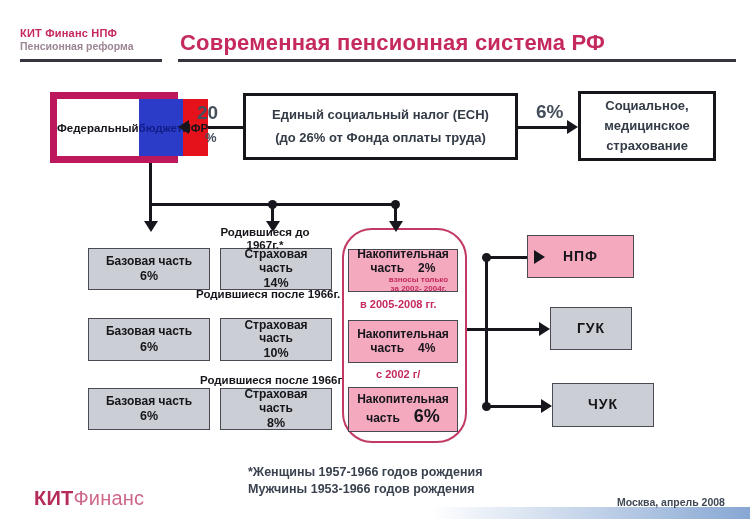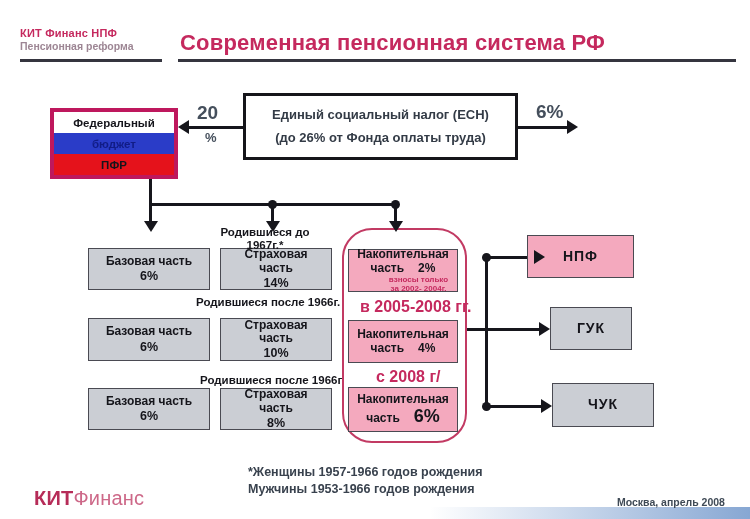--- a/index.html
+++ b/index.html
@@ -22,39 +22,39 @@
   }
   .pinkbox{background:var(--pink-fill,#f4a9be);}
   .bx-title{display:block;}
   .bx-title.wrap{width:80px;}
   .bx-value{display:block;font-size:12.5px;margin-top:1px;}
   .funded-row{display:flex;align-items:baseline;justify-content:center;gap:14px;width:100%;}
   .funded-note{font-size:8px;line-height:9px;color:var(--accent,#c5295e);font-weight:bold;padding-left:31px;}
   .big-val{font-size:18px;}
   .mgrbox{font-size:14px;letter-spacing:1px;}
   
-  .flag{border:4px solid #be185d;display:flex;flex-direction:column;box-sizing:border-box;z-index:2;margin-top:16px;}
+  .flag{border:7px solid #be185d;display:flex;flex-direction:row;box-sizing:border-box;z-index:2;}
   .flag>div{flex:1;display:flex;align-items:center;justify-content:center;font-size:11.5px;font-weight:bold;}
   .flag .f-white{background:#ffffff;color:#15151b;}
   .flag .f-blue{background:var(--flag-blue,#2a3cc8);color:#111c86;}
   .flag .f-red{background:var(--flag-red,#e5121b);color:#15151b;}
   .blackbox{
     background:#ffffff;border:3px solid #15151a;box-sizing:border-box;
     display:flex;flex-direction:column;align-items:center;justify-content:center;
     font-size:13px;font-weight:bold;color:#333b46;text-align:center;line-height:1.75;z-index:2;
   }
   .hline,.vline{background:var(--line-dark,#16161c);z-index:1;}
   .ah-left{width:0;height:0;border-top:7px solid transparent;border-bottom:7px solid transparent;border-right:11px solid var(--line-dark,#16161c);z-index:3;}
   .ah-right{width:0;height:0;border-top:7px solid transparent;border-bottom:7px solid transparent;border-left:11px solid var(--line-dark,#16161c);z-index:3;}
   .ah-down{width:0;height:0;border-left:7px solid transparent;border-right:7px solid transparent;border-top:11px solid var(--line-dark,#16161c);z-index:3;}
   .dot{width:9px;height:9px;border-radius:50%;background:var(--line-dark,#16161c);z-index:3;}
   .rate{font-size:19px;font-weight:bold;color:var(--slate,#454f5c);z-index:4;}
   .rate-small{font-size:13px;font-weight:bold;color:var(--slate,#454f5c);z-index:4;}
   .gen-label{font-size:11.5px;font-weight:bold;color:#15151b;z-index:6;text-align:center;line-height:1.1;}
-  .accent-label{font-size:16px;font-weight:bold;color:var(--accent,#c5295e);z-index:6;}
+  .accent-label{font-size:11px;font-weight:bold;color:var(--accent,#c5295e);z-index:6;}
   .funded-outline{border:2px solid #c23a63;border-radius:30px;box-sizing:border-box;z-index:1;background:transparent;}
   .footnote{font-size:12.5px;font-weight:bold;color:#39424e;line-height:17px;}
   .bot-logo{font-size:20px;letter-spacing:.2px;}
   .bot-logo .b1{font-weight:bold;color:#b62c58;}
   .bot-logo .b2{font-weight:normal;color:#cd6888;}
   .date-place{font-size:10.5px;font-weight:bold;color:#3f4a56;}
   .bot-grad{background:linear-gradient(to right,rgba(130,165,215,0),rgba(105,145,200,.8));}
 </style>
 </head>
 <body>
@@ -73,20 +73,25 @@
     <div class="f-white">Федеральный</div>
     <div class="f-blue">бюджет</div>
     <div class="f-red">ПФР</div>
   </div>
 
   <div class="abs blackbox" style="left:243px;top:93px;width:275px;height:67px;">
     <div>Единый социальный налог (ЕСН)</div>
     <div>(до 26% от Фонда оплаты труда)</div>
   </div>
 
+  <div class="abs blackbox" style="left:578px;top:91px;width:138px;height:70px;line-height:1.55;">
+    <div>Социальное,</div>
+    <div>медицинское</div>
+    <div>страхование</div>
+  </div>
 
   <div class="abs hline" style="left:188px;top:126px;width:55px;height:3px;"></div>
   <div class="abs ah-left" style="left:178px;top:120px;"></div>
   <div class="abs rate" style="left:197px;top:102px;">20</div>
   <div class="abs rate-small" style="left:205px;top:130px;">%</div>
 
   <div class="abs hline" style="left:518px;top:126px;width:52px;height:3px;"></div>
   <div class="abs ah-right" style="left:567px;top:120px;"></div>
   <div class="abs rate" style="left:536px;top:101px;">6%</div>
 
@@ -118,40 +123,40 @@
   <div class="abs graybox pinkbox" style="left:348px;top:249px;width:110px;height:43px;">
     <span class="bx-title">Накопительная</span>
     <span class="funded-row">
       <span>часть</span>
       <span>2%</span>
     </span>
     <span class="funded-note">взносы только</span>
     <span class="funded-note">за 2002- 2004г.</span>
   </div>
 
-  <div class="abs gen-label" style="left:196px;top:296px;">Родившиеся после 1966г.</div>
+  <div class="abs gen-label" style="left:196px;top:288px;">Родившиеся после 1966г.</div>
   <div class="abs accent-label" style="left:360px;top:298px;">в 2005-2008 гг.</div>
   <div class="abs graybox" style="left:88px;top:318px;width:122px;height:43px;">
     <span class="bx-title">Базовая часть</span>
     <span class="bx-value">6%</span>
   </div>
   <div class="abs graybox" style="left:220px;top:318px;width:112px;height:43px;">
     <span class="bx-title wrap">Страховая часть</span>
     <span class="bx-value">10%</span>
   </div>
   <div class="abs graybox pinkbox" style="left:348px;top:320px;width:110px;height:43px;">
     <span class="bx-title">Накопительная</span>
     <span class="funded-row">
       <span>часть</span>
       <span>4%</span>
     </span>
   </div>
 
   <div class="abs gen-label" style="left:200px;top:374px;">Родившиеся после 1966г</div>
-  <div class="abs accent-label" style="left:376px;top:368px;">с 2008 г/</div>
+  <div class="abs accent-label" style="left:376px;top:368px;">с 2002 г/</div>
   <div class="abs graybox" style="left:88px;top:388px;width:122px;height:42px;">
     <span class="bx-title">Базовая часть</span>
     <span class="bx-value">6%</span>
   </div>
   <div class="abs graybox" style="left:220px;top:388px;width:112px;height:42px;">
     <span class="bx-title wrap">Страховая часть</span>
     <span class="bx-value">8%</span>
   </div>
   <div class="abs graybox pinkbox" style="left:348px;top:387px;width:110px;height:45px;">
     <span class="bx-title">Накопительная</span>

